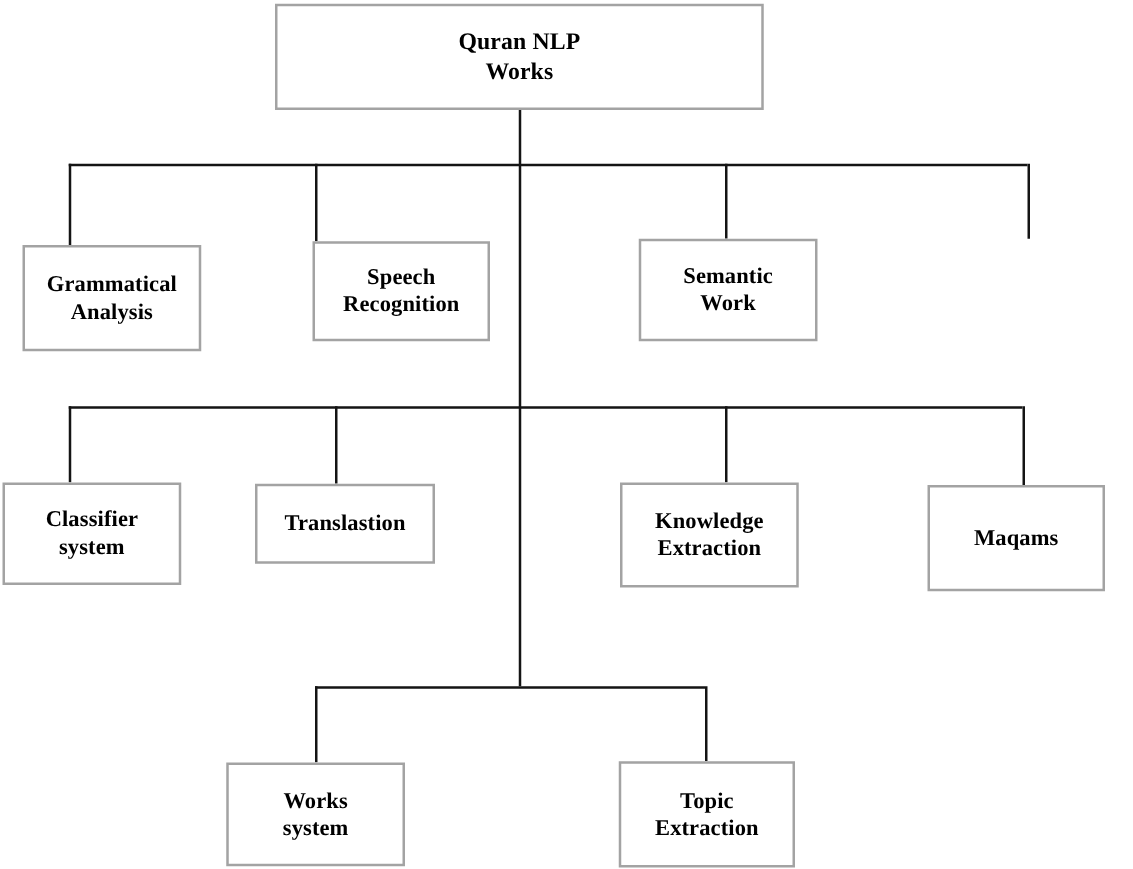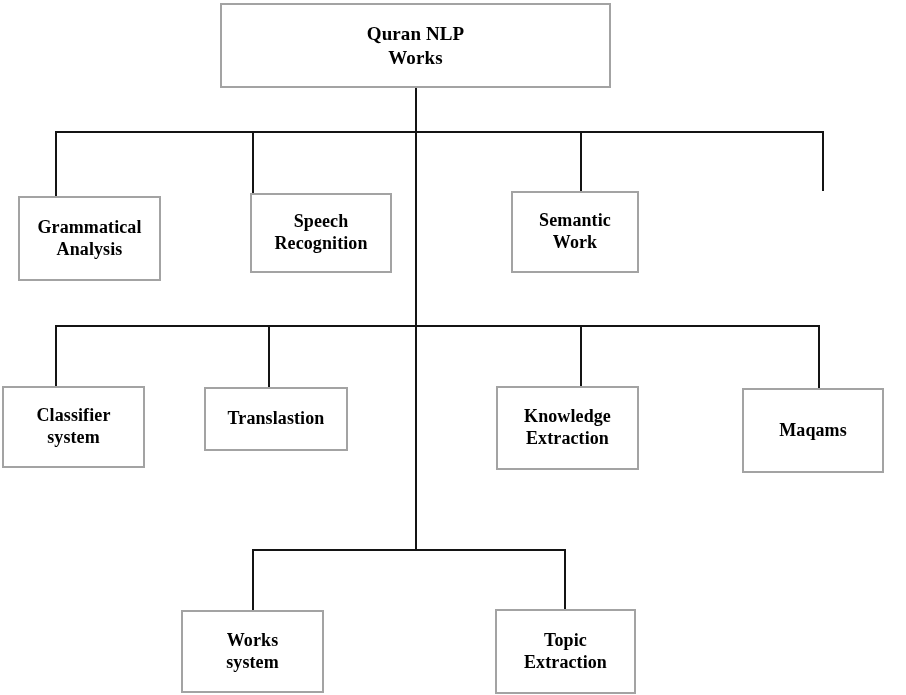--- a/index.html
+++ b/index.html
@@ -69,21 +69,21 @@
   <div class="line v" id="stem-l2-3" style="left: 822px; top: 131px; height: 60px;"></div>
 
   <div class="node level2" id="node-l2-0" style="left: 18px; top: 196px; width: 143px; height: 85px;">
     <span class="label">Grammatical
 Analysis</span>
   </div>
   <div class="node level2" id="node-l2-1" style="left: 206px; top: 193px; width: 142px; height: 80px; margin-left: 44px;">
     <span class="label">Speech
 Recognition</span>
   </div>
-  <div class="node level2" id="node-l2-2" style="left: 511px; top: 191px; width: 128px; height: 82px;">
+  <div class="node level2" id="node-l2-2" style="left: 511px; top: 191px; width: 143px; height: 82px;">
     <span class="label">Semantic
 Work</span>
   </div>
 
   <div class="line h" id="bus-l3" style="left: 55px; top: 325px; width: 763px;"></div>
   <div class="line v" id="stem-l3-0" style="left: 55px; top: 325px; height: 61px;"></div>
   <div class="line v" id="stem-l3-1" style="left: 268px; top: 325px; height: 62px;"></div>
   <div class="line v" id="stem-l3-2" style="left: 580px; top: 325px; height: 61px;"></div>
   <div class="line v" id="stem-l3-3" style="left: 818px; top: 325px; height: 63px;"></div>
 

